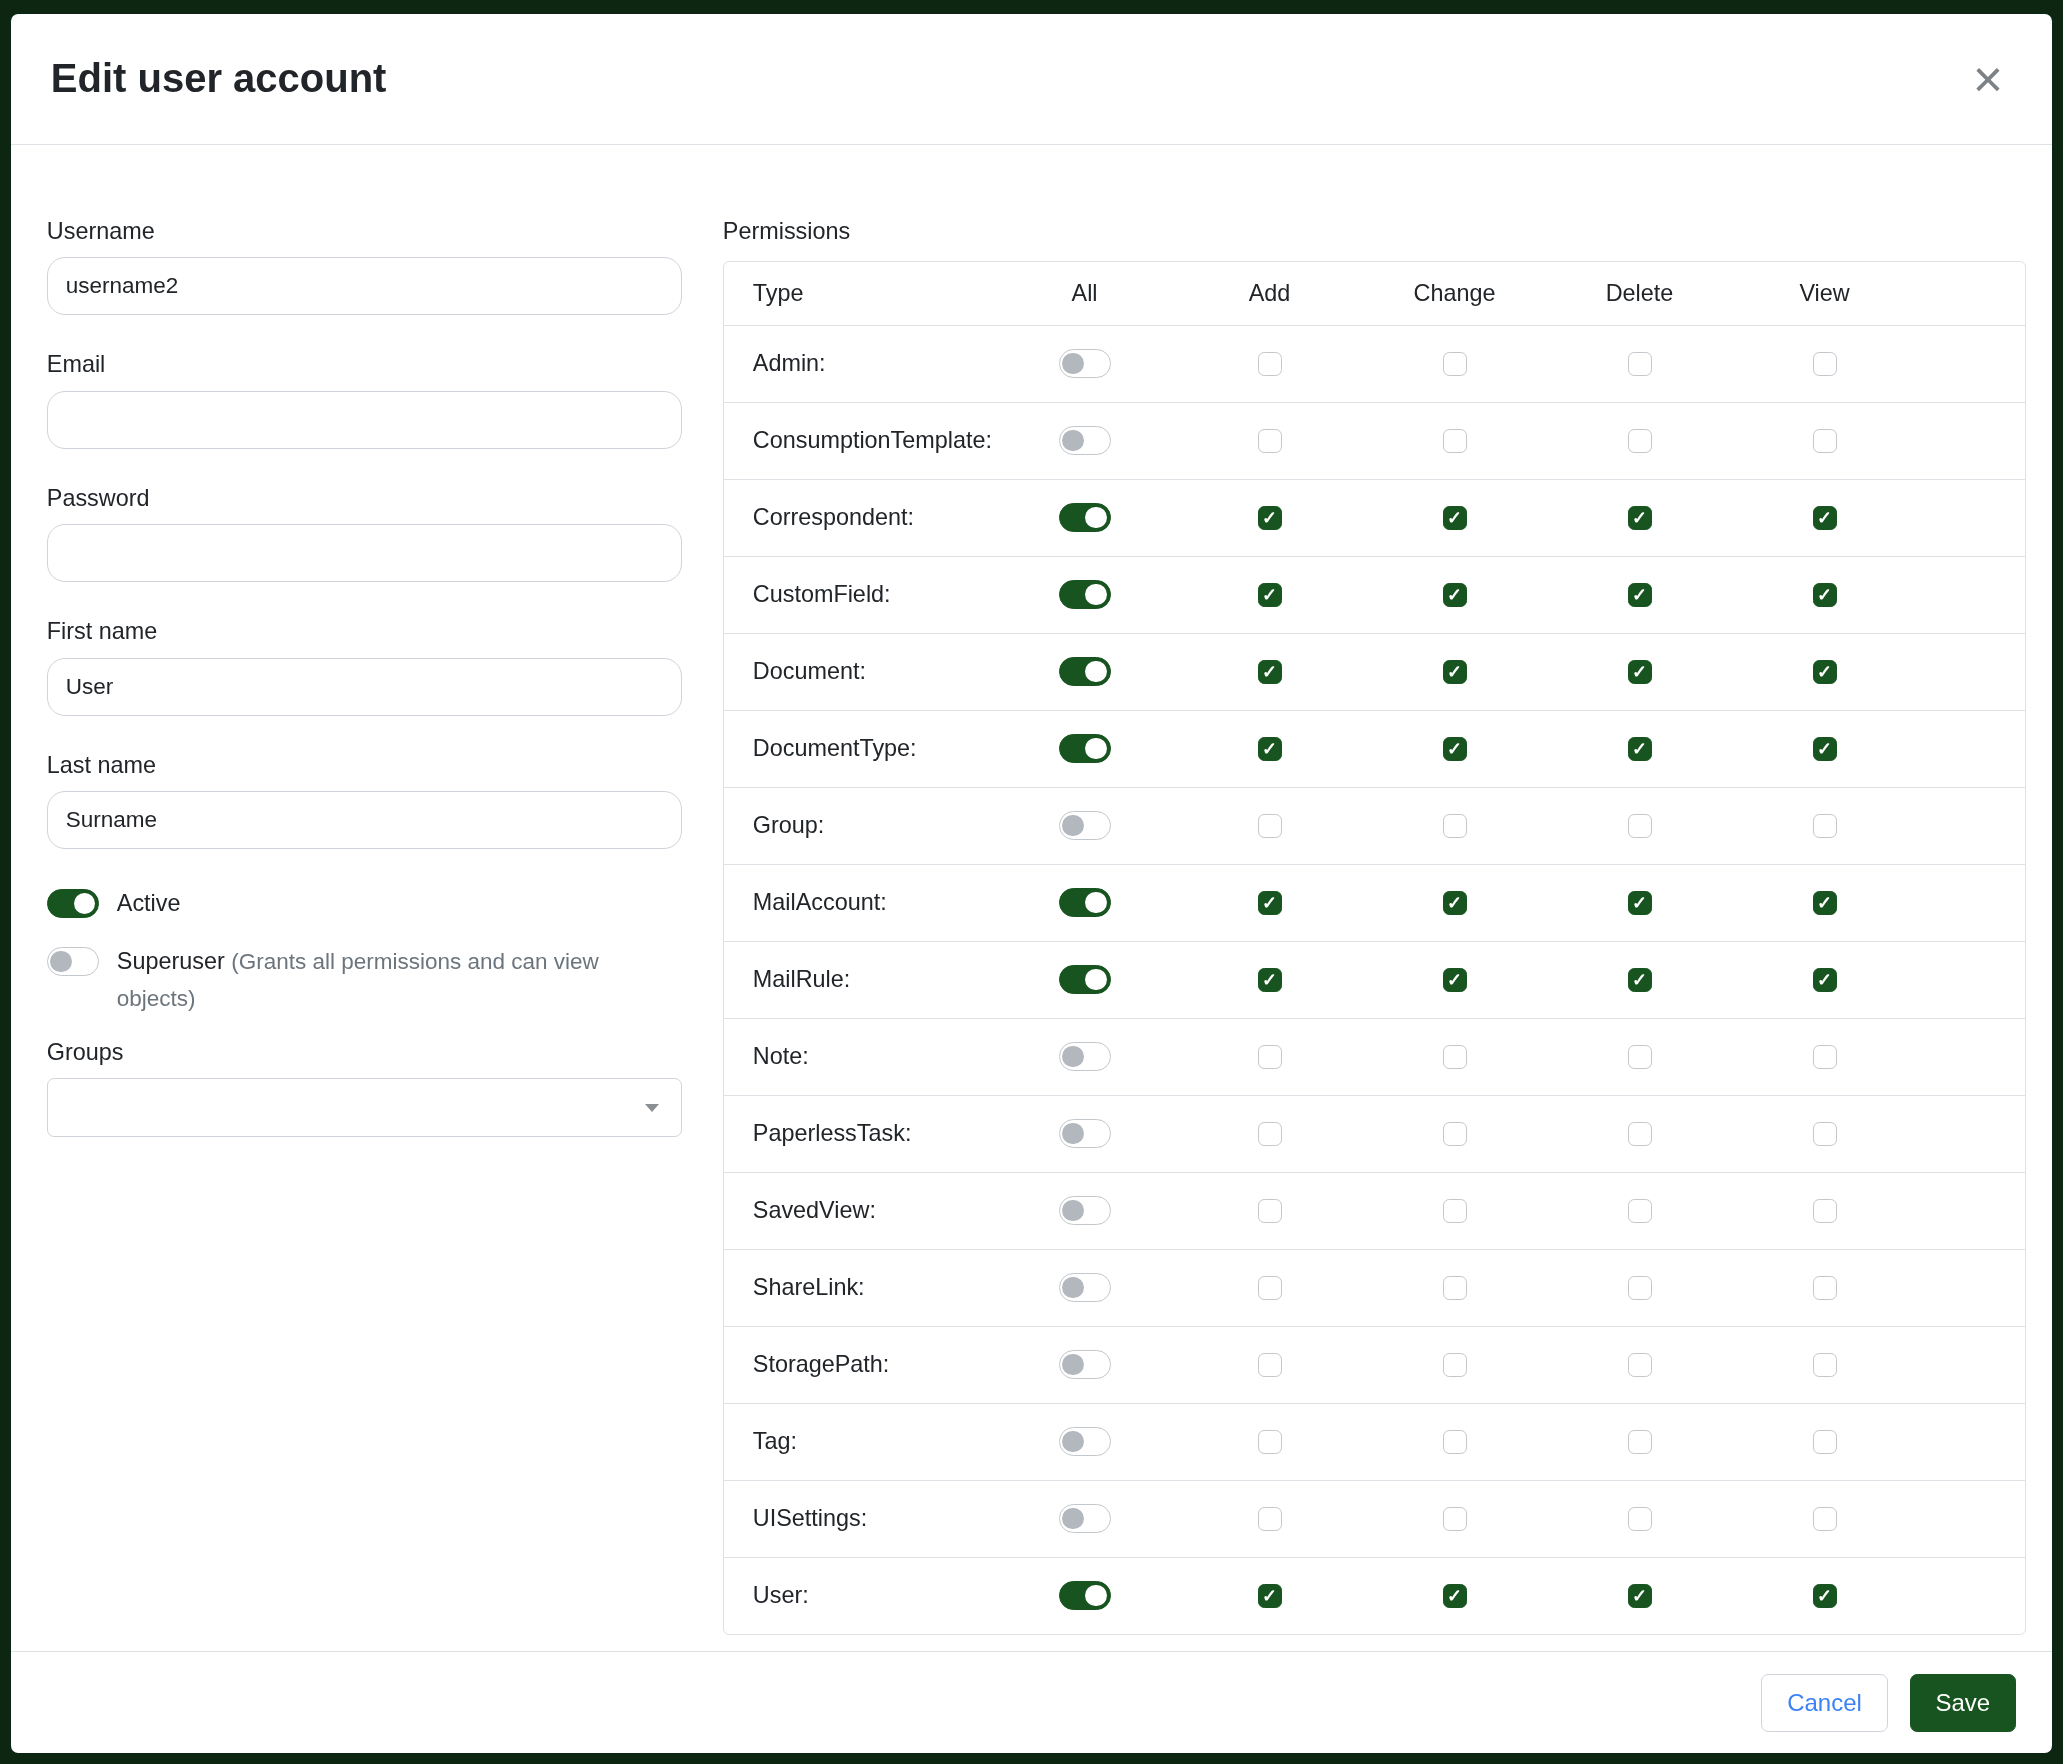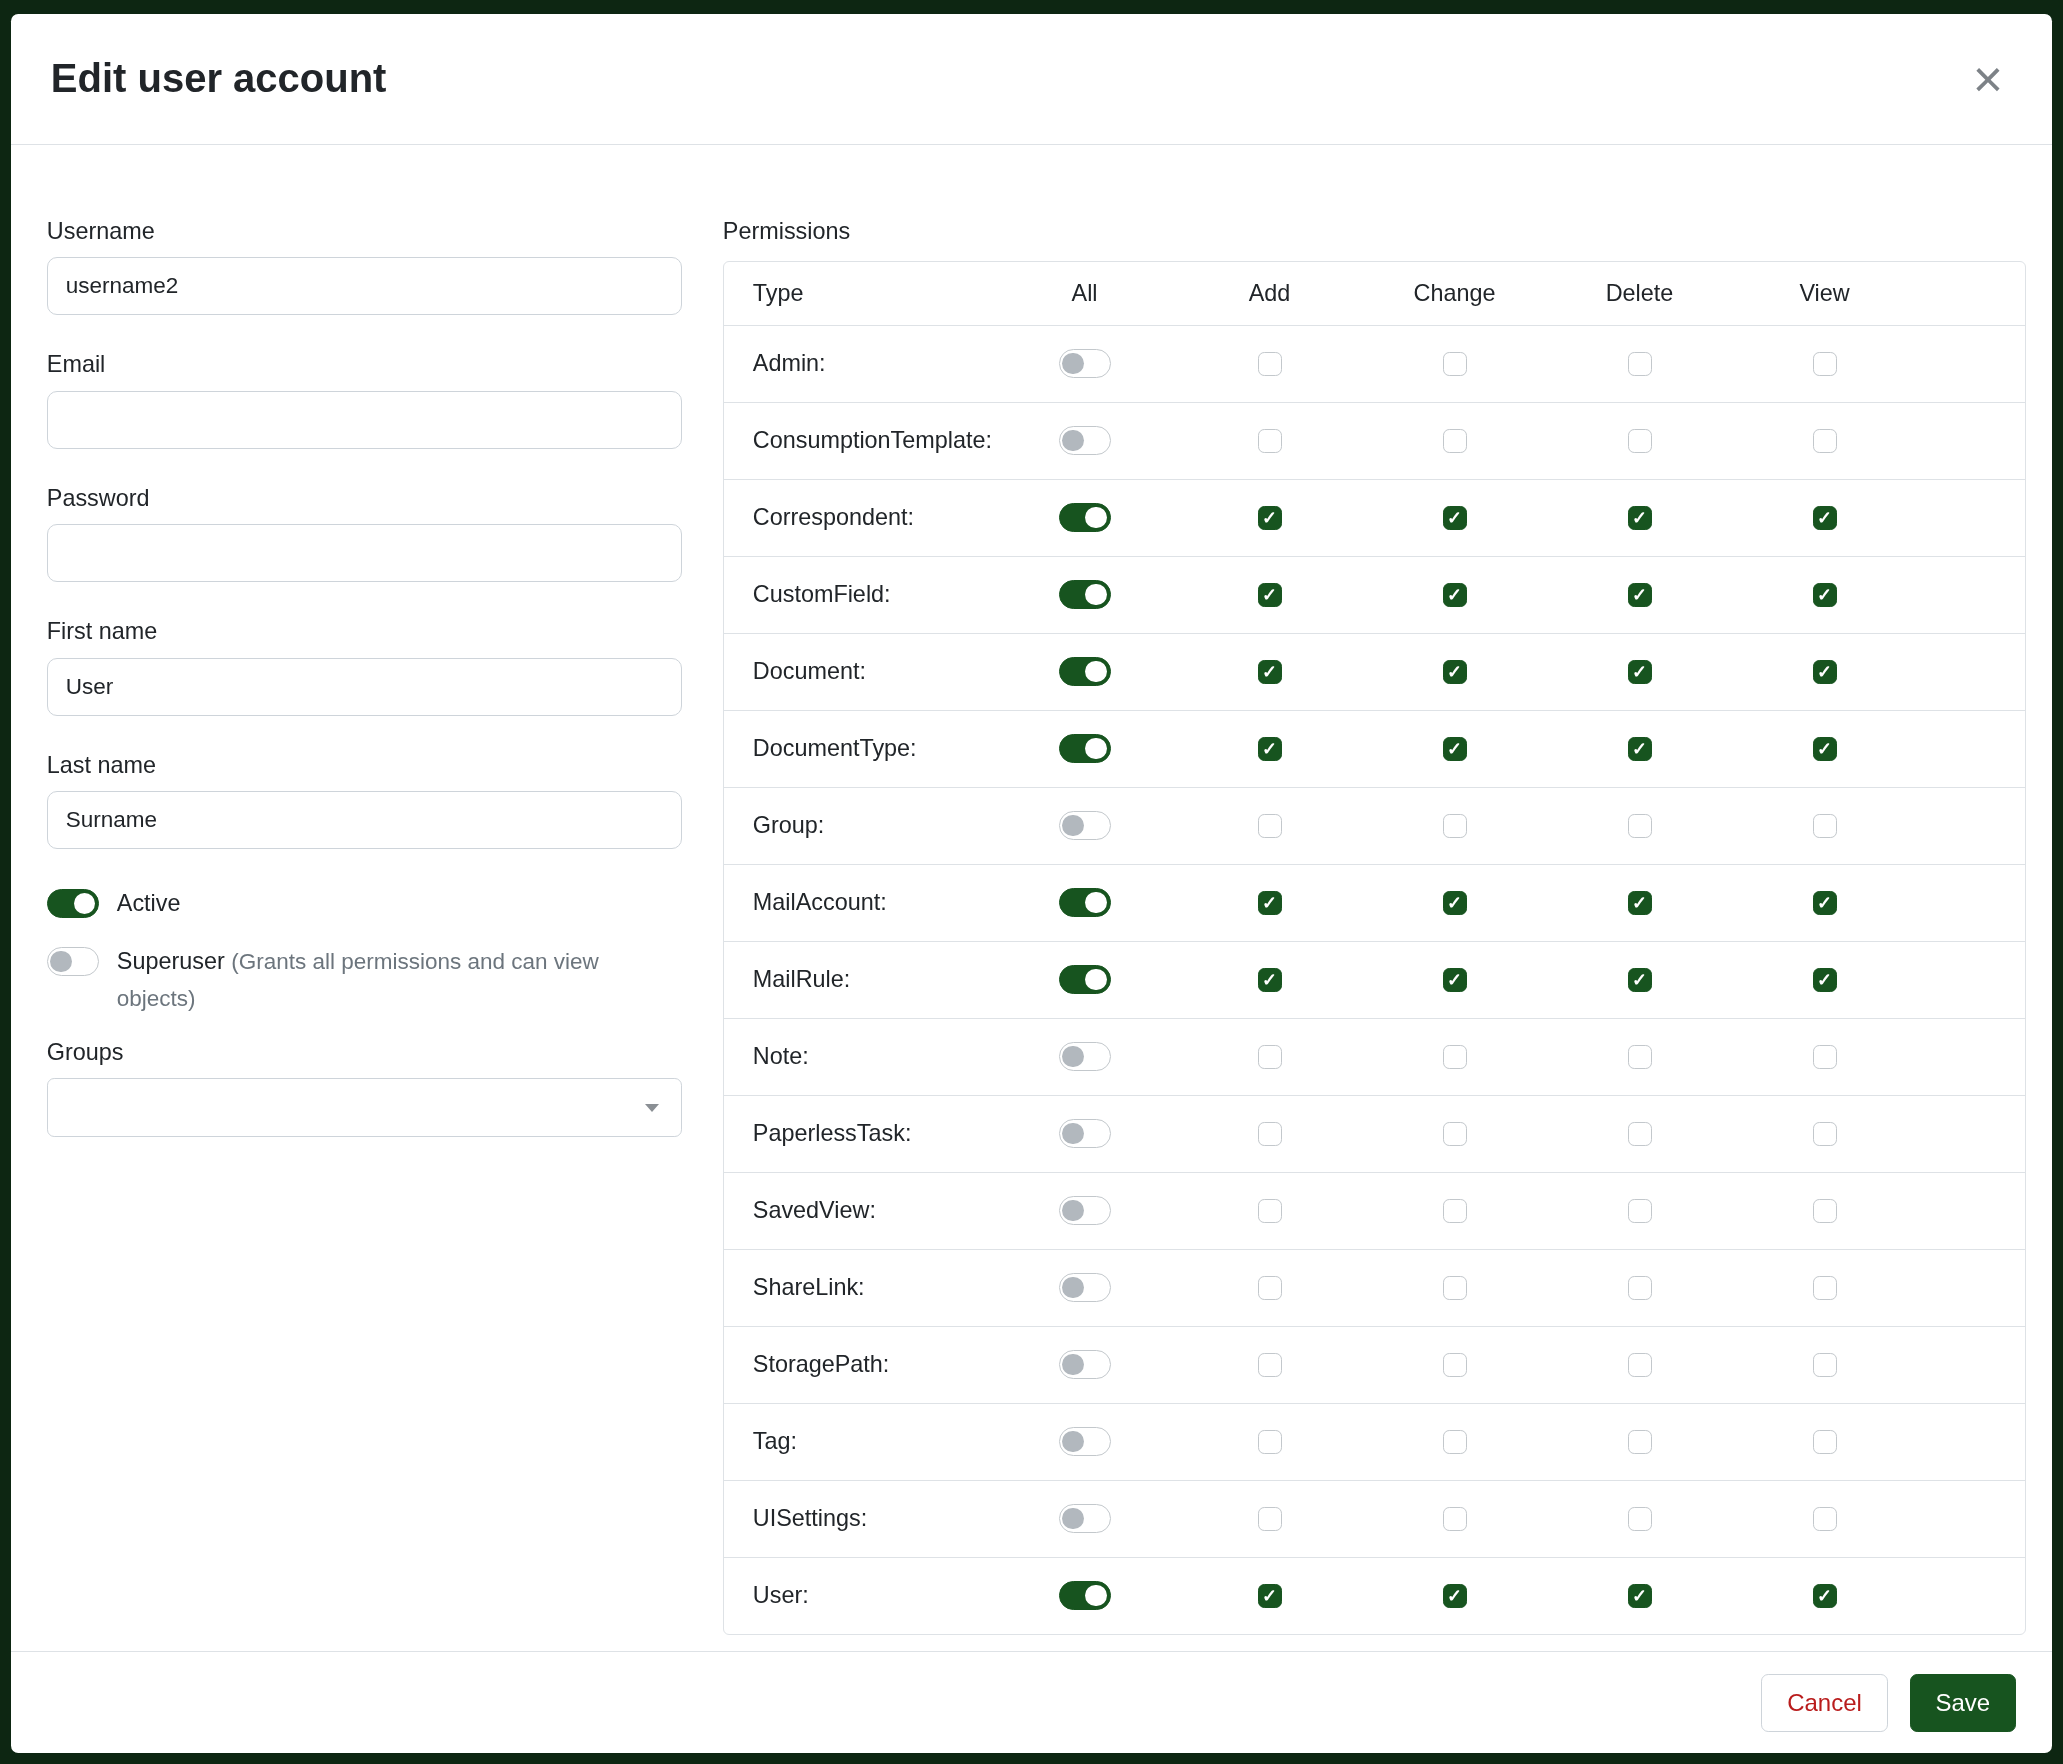--- a/index.html
+++ b/index.html
@@ -34,21 +34,21 @@
     display:flex; gap:41px;
     padding:40px 36px 0 36px;
     margin-top:33px;
   }
   .left-col { width:635px; flex:none; }
   .right-col { flex:1 1 auto; }
   .field { margin-bottom:36px; }
   .field-label, .section-label { display:block; font-size:23.4px; margin-bottom:12.6px; }
   .text-input {
     width:100%; height:58px;
-    border:0.9px solid #ced4da; border-radius:10px;
+    border:0.9px solid #ced4da; border-radius:18px;
     padding:0 18px; font-size:22.5px; color:#212529;
     font-family:"Liberation Sans", sans-serif;
     outline:none; background:#fff;
   }
   
   .toggle {
     width:52px; height:29px; border-radius:14.4px;
     border:0.9px solid #c3c8cc; background:#fff;
     position:relative; flex:none; cursor:pointer;
   }
@@ -106,21 +106,21 @@
     flex:none;
     border-top:0.9px solid #dee2e6;
     padding:21.6px 36px;
     display:flex; justify-content:flex-end; align-items:center; gap:21.6px;
   }
   .btn {
     height:58px; border-radius:7.2px; font-size:24px;
     padding:0 25px; cursor:pointer;
     font-family:"Liberation Sans", sans-serif;
   }
-  .btn-cancel { background:#fff; border:0.9px solid #ced4da; color:#b91c1c; }
+  .btn-cancel { background:#fff; border:0.9px solid #ced4da; color:#3b82f6; }
   .btn-save { background:var(--accent); border:0.9px solid var(--accent); color:#fff; }
 </style>
 </head>
 <body>
 
 <div class="modal">
 
   <div class="modal-header">
     <div class="modal-title">Edit user account</div>
     <button class="close-btn">×</button>

